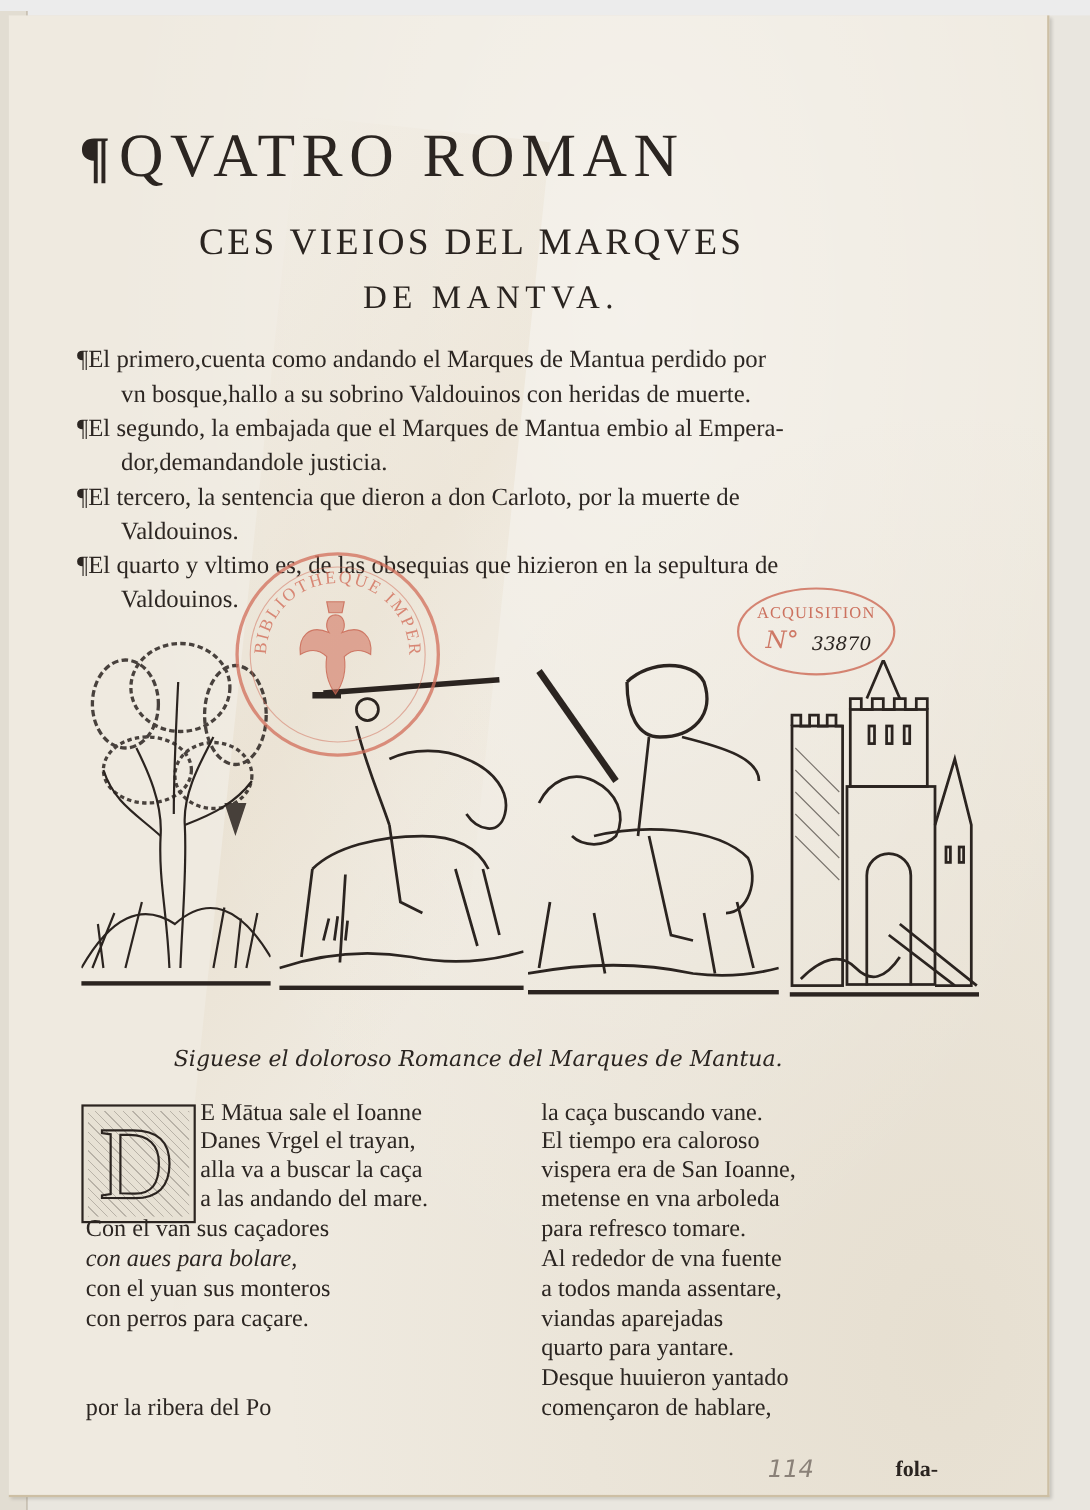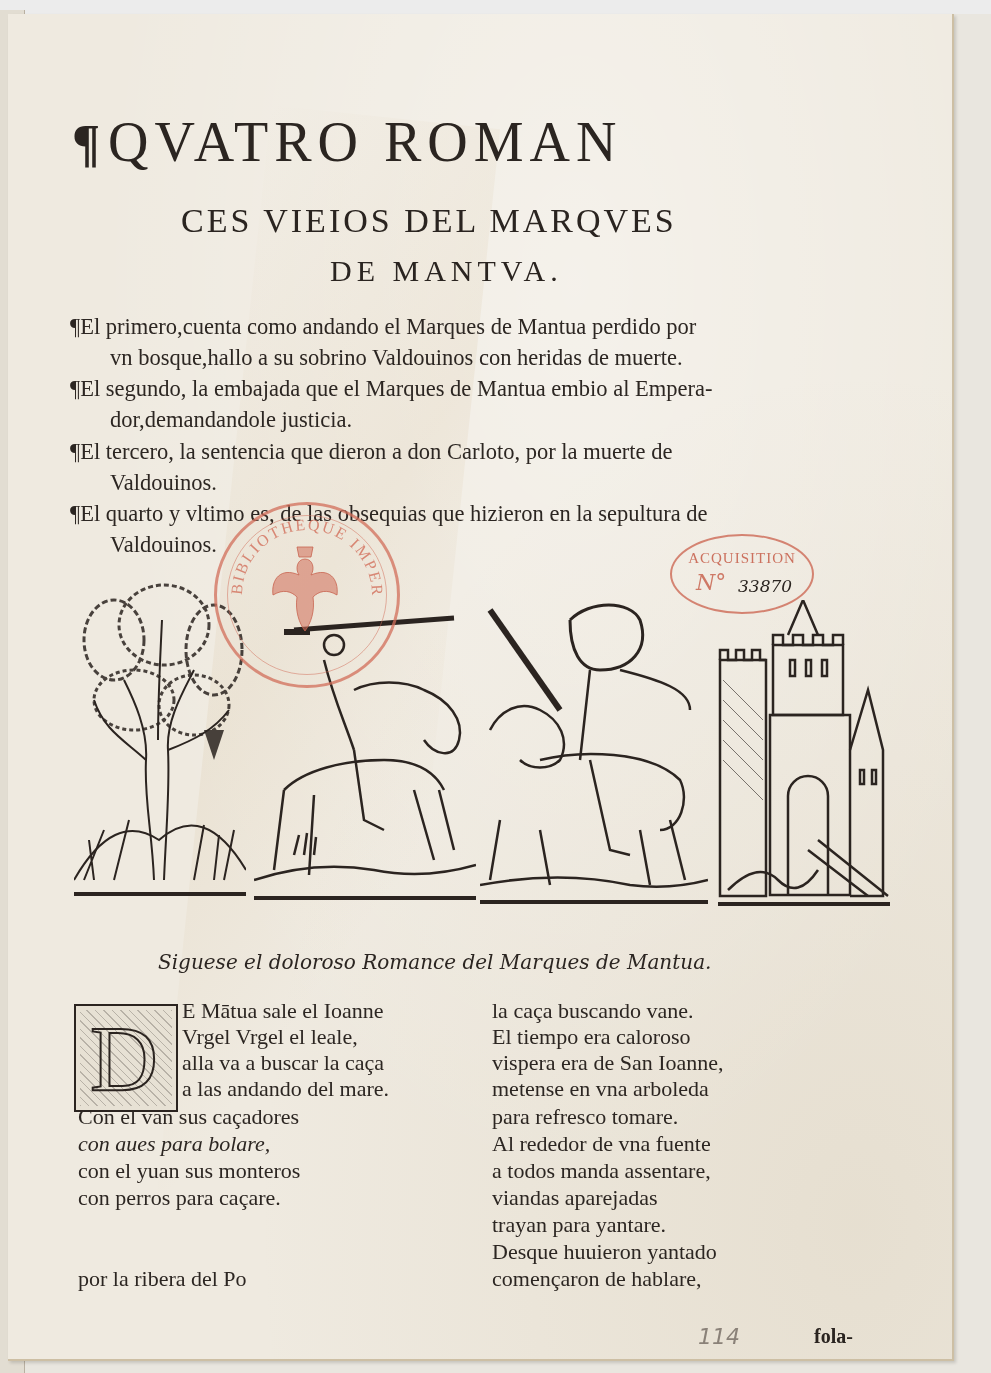--- a/index.html
+++ b/index.html
@@ -237,36 +237,36 @@
   </div>
 
   <div class="t subtitle">Siguese el doloroso Romance del Marques de Mantua.</div>
 
   <div class="initial">
     <div class="orn"></div>
     <div class="letter">D</div>
   </div>
 
   <div class="t verse" style="left:174px; top:984px;">E Mātua sale el Ioanne</div>
-  <div class="t verse" style="left:174px; top:1010px;">Vrgel Vrgel el leale,</div>
+  <div class="t verse" style="left:174px; top:1010px;">Danes Vrgel el trayan,</div>
   <div class="t verse" style="left:174px; top:1036px;">alla va a buscar la caça</div>
   <div class="t verse" style="left:174px; top:1062px;">a las andando del mare.</div>
   <div class="t verse" style="left:70px;  top:1090px;">Con el van sus caçadores</div>
   <div class="t verse" style="left:70px;  top:1117px;font-style:italic;">con aues para bolare,</div>
   <div class="t verse" style="left:70px;  top:1144px;">con el yuan sus monteros</div>
   <div class="t verse" style="left:70px;  top:1171px;">con perros para caçare.</div>
   <div class="t verse" style="left:70px;  top:1252px;">por la ribera del Po</div>
 
   <div class="t verse" style="left:484px; top:984px;">la caça buscando vane.</div>
   <div class="t verse" style="left:484px; top:1010px;">El tiempo era caloroso</div>
   <div class="t verse" style="left:484px; top:1036px;">vispera era de San Ioanne,</div>
   <div class="t verse" style="left:484px; top:1062px;">metense en vna arboleda</div>
   <div class="t verse" style="left:484px; top:1090px;">para refresco tomare.</div>
   <div class="t verse" style="left:484px; top:1117px;">Al rededor de vna fuente</div>
   <div class="t verse" style="left:484px; top:1144px;">a todos manda assentare,</div>
   <div class="t verse" style="left:484px; top:1171px;">viandas aparejadas</div>
-  <div class="t verse" style="left:484px; top:1198px;">trayan para yantare.</div>
+  <div class="t verse" style="left:484px; top:1198px;">quarto para yantare.</div>
   <div class="t verse" style="left:484px; top:1225px;">Desque huuieron yantado</div>
   <div class="t verse" style="left:484px; top:1252px;">començaron de hablare,</div>
 
   <div class="t folio">114</div>
   <div class="t catchword">fola-</div>
 </div>
 
 </body></html>

